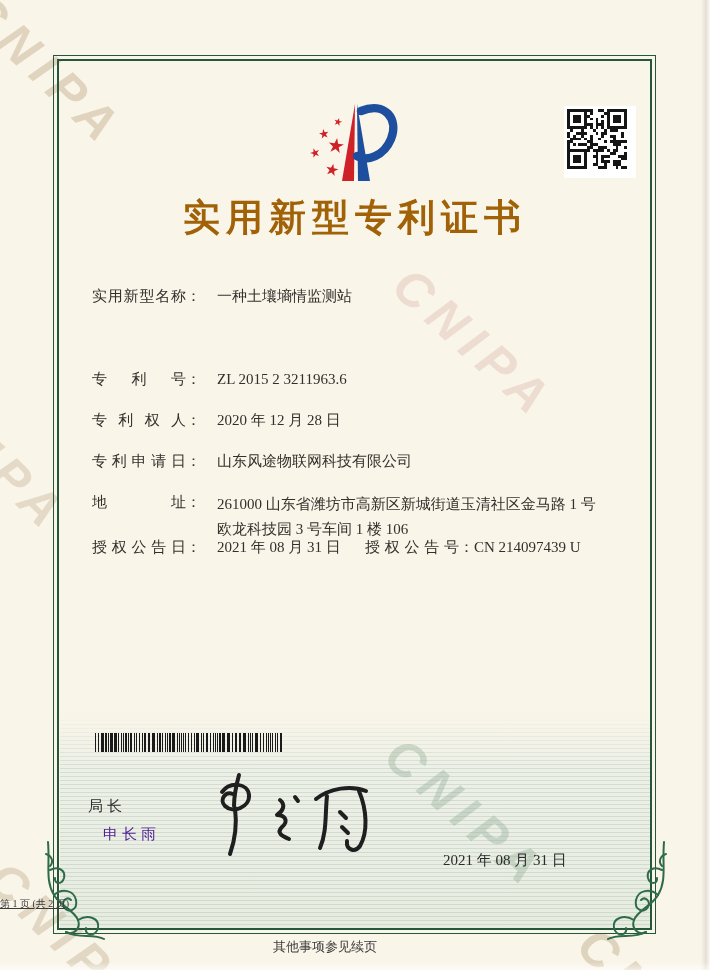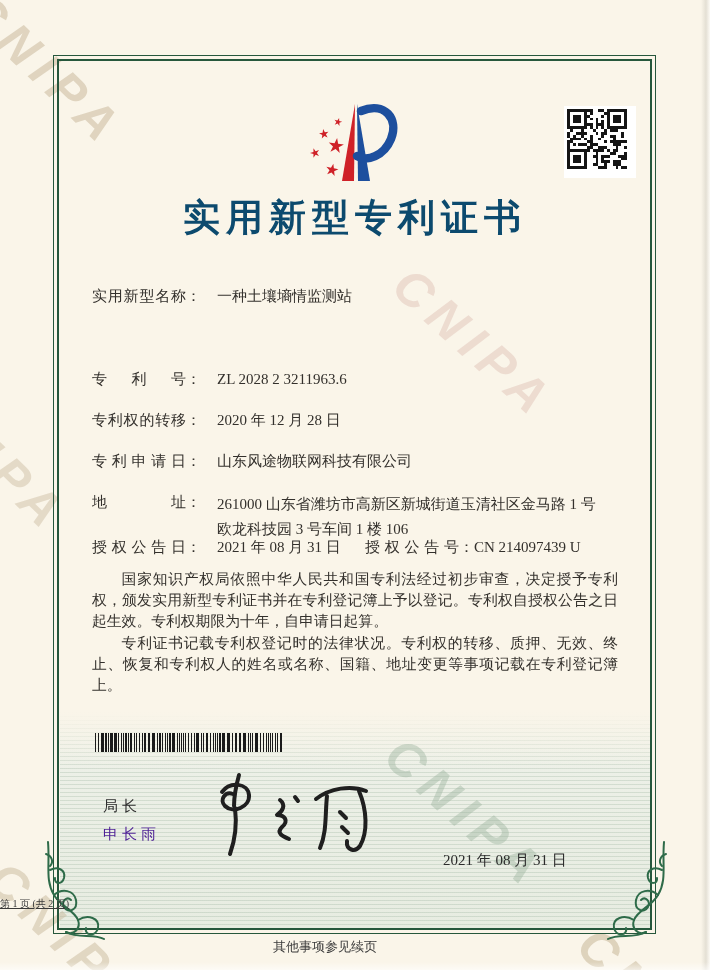--- a/index.html
+++ b/index.html
@@ -35,35 +35,35 @@
   .orn-r{left:592px;top:840px;transform:scaleX(-1);}
 
   
   .content{position:absolute;inset:0;z-index:5;color:#33302c;}
   .abs{position:absolute;}
 
   .cert-number{left:92px;top:100px;font-size:14.5px;letter-spacing:1.5px;color:#4a413a;}
   .logo{left:286px;top:100px;}
   .qr{left:564px;top:106px;width:66px;height:66px;background:#fff;padding:3px;}
   .title{left:0;right:0;top:193px;text-align:center;font-size:37px;font-weight:600;
-         letter-spacing:6px;color:#0c4a6e;}
+         letter-spacing:6px;color:#a16207;}
 
   .frow{left:92px;width:530px;font-size:15px;line-height:20px;}
   .flabel{display:inline-block;width:94px;text-align:justify;text-align-last:justify;vertical-align:top;}
   .colon{display:inline-block;vertical-align:top;}
   .fval{display:inline-block;vertical-align:top;max-width:412px;margin-left:16px;}
   .addr2{line-height:25px;}
   .pair2{position:absolute;left:273px;top:0;white-space:nowrap;}
 
   .paras{left:92px;top:569px;width:526px;font-size:14.8px;line-height:21.2px;
          text-align:justify;color:#33302c;}
   .paras p{margin:0;text-indent:2em;}
 
   .barcode{left:95px;top:733px;}
-  .sig-title{left:103px;top:797px;font-size:15px;letter-spacing:4px;color:#2b2b2b;}
+  .sig-title{left:88px;top:797px;font-size:15px;letter-spacing:4px;color:#2b2b2b;}
   .sig-name{left:103px;top:825px;font-size:15px;letter-spacing:4px;color:#4c1d95;}
   .sig-hand{left:208px;top:770px;}
   .issue-date{left:443px;top:851px;font-size:15px;color:#2b2b2b;}
   .page-ind{left:0;right:28px;top:897px;text-align:left;font-size:10px;color:#3a3a3a;text-decoration:underline;}
   .cont-note{left:0;right:60px;top:938px;text-align:center;font-size:13px;color:#3a3a3a;}
 
   
   .edge-r{position:absolute;right:0;top:0;width:9px;height:100%;z-index:6;pointer-events:none;
           background:linear-gradient(90deg,rgba(0,0,0,0) 0,rgba(150,148,138,.22) 55%,rgba(255,255,255,.55) 100%);}
   .edge-b{position:absolute;left:0;bottom:0;width:100%;height:8px;z-index:6;pointer-events:none;
@@ -360,40 +360,36 @@
           </g>
         </svg>
     </div>
 
     <div class="abs title">实用新型专利证书</div>
 
     <div class="abs frow" style="top:286px">
       <span class="flabel">实用新型名称</span><span class="colon">：</span><span class="fval">一种土壤墒情监测站</span>
     </div>
     <div class="abs frow" style="top:369px">
-      <span class="flabel">专利号</span><span class="colon">：</span><span class="fval">ZL 2028 2 3211963.6</span>
+      <span class="flabel">专利号</span><span class="colon">：</span><span class="fval">ZL 2015 2 3211963.6</span>
     </div>
     <div class="abs frow" style="top:410px">
-      <span class="flabel">专利权的转移</span><span class="colon">：</span><span class="fval">2020 年 12 月 28 日</span>
+      <span class="flabel">专利权人</span><span class="colon">：</span><span class="fval">2020 年 12 月 28 日</span>
     </div>
     <div class="abs frow" style="top:451px">
       <span class="flabel">专利申请日</span><span class="colon">：</span><span class="fval">山东风途物联网科技有限公司</span>
     </div>
     <div class="abs frow" style="top:492px">
       <span class="flabel">地址</span><span class="colon">：</span><span class="fval addr2"><span>261000 山东省潍坊市高新区新城街道玉清社区金马路 1 号</span><br><span>欧龙科技园 3 号车间 1 楼 106</span></span>
     </div>
     <div class="abs frow" style="top:537px">
       <span class="flabel">授权公告日</span><span class="colon">：</span><span class="fval">2021 年 08 月 31 日</span>
       <span class="pair2"><span class="flabel">授权公告号</span><span class="colon">：</span><span>CN 214097439 U</span></span>
     </div>
 
-    <div class="abs paras">
-      <p>国家知识产权局依照中华人民共和国专利法经过初步审查，决定授予专利权，颁发实用新型专利证书并在专利登记簿上予以登记。专利权自授权公告之日起生效。专利权期限为十年，自申请日起算。</p>
-      <p>专利证书记载专利权登记时的法律状况。专利权的转移、质押、无效、终止、恢复和专利权人的姓名或名称、国籍、地址变更等事项记载在专利登记簿上。</p>
-    </div>
 
     <div class="abs barcode">
       <svg id="bc-svg" width="190" height="19" viewBox="0 0 190 19" shape-rendering="crispEdges">
           <g fill="#1a1a1a">
             <rect x="0" y="0" width="1" height="19"></rect>
             <rect x="3" y="0" width="1" height="19"></rect>
             <rect x="6" y="0" width="3" height="19"></rect>
             <rect x="10" y="0" width="2" height="19"></rect>
             <rect x="13" y="0" width="1" height="19"></rect>
             <rect x="15" y="0" width="3" height="19"></rect>

